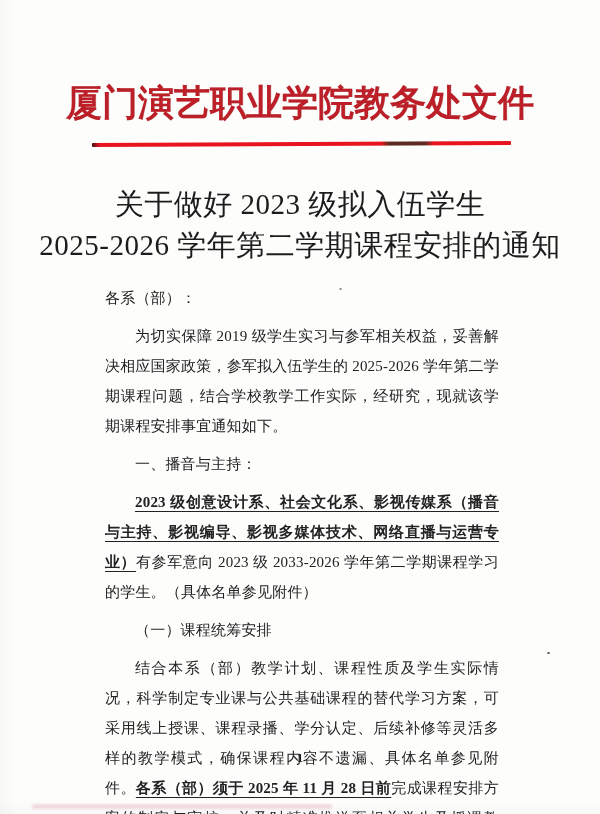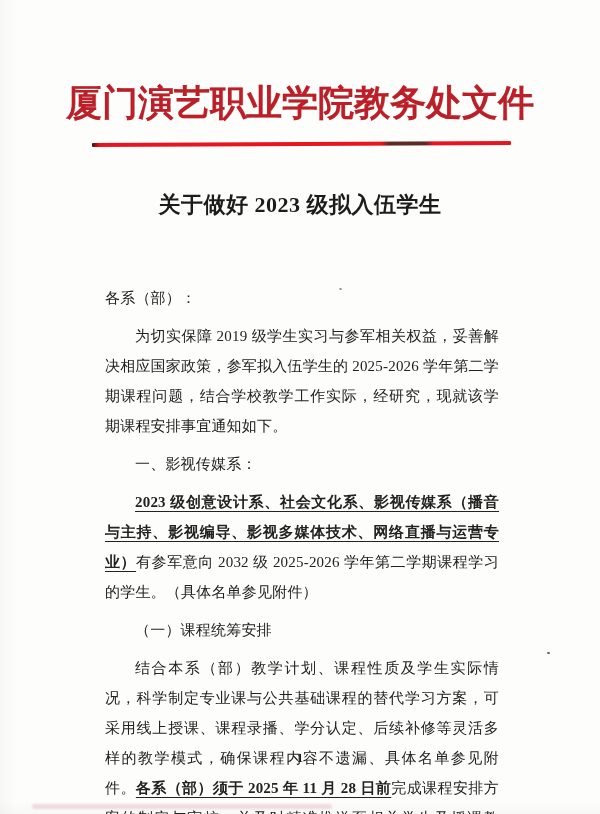--- a/index.html
+++ b/index.html
@@ -57,22 +57,22 @@
       #e8141f 100%);
     border-radius: 1px;
   }
 
   .doc-title {
     position: absolute;
     top: 184px;
     left: 0;
     width: 100%;
     text-align: center;
-    font-weight: 700;
-    font-size: 22px;
+    font-weight: 400;
+    font-size: 29px;
     line-height: 41px;
     color: #1c1c1c;
     letter-spacing: 0.5px;
   }
 
   .doc-body {
     position: absolute;
     top: 275px;
     left: 97px;
     width: 410px;
@@ -143,27 +143,28 @@
 <body>
 
 <div class="scan-page">
 
   <h1 class="doc-header-title">厦门演艺职业学院教务处文件</h1>
 
   <div class="red-divider"></div>
 
   <div class="doc-title">
     <div>关于做好 2023 级拟入伍学生</div>
+    <div>2025-2026 学年第二学期课程安排的通知</div>
   </div>
 
   <div class="doc-body" id="doc-body">
       <p class="para"><span>各系（部）：</span></p>
       <p class="para indent"><span>为切实保障 2019 级学生实习与参军相关权益，妥善解决相应国家政策，参军拟入伍学生的 2025-2026 学年第二学期课程问题，结合学校教学工作实际，经研究，现就该学期课程安排事宜通知如下。</span></p>
-      <p class="para indent"><span>一、影视传媒系：</span></p>
-      <p class="para indent"><span class="bold underline">2023 级创意设计系、社会文化系、影视传媒系（播音与主持、影视编导、影视多媒体技术、网络直播与运营专业）</span><span>有参军意向 2032 级 2025-2026 学年第二学期课程学习的学生。（具体名单参见附件）</span></p>
+      <p class="para indent"><span>一、播音与主持：</span></p>
+      <p class="para indent"><span class="bold underline">2023 级创意设计系、社会文化系、影视传媒系（播音与主持、影视编导、影视多媒体技术、网络直播与运营专业）</span><span>有参军意向 2023 级 2033-2026 学年第二学期课程学习的学生。（具体名单参见附件）</span></p>
       <p class="para indent"><span>（一）课程统筹安排</span></p>
       <p class="para indent"><span>结合本系（部）教学计划、课程性质及学生实际情况，科学制定专业课与公共基础课程的替代学习方案，可采用线上授课、课程录播、学分认定、后续补修等灵活多样的教学模式，确保课程内容不遗漏、具体名单参见附件。</span><span class="bold underline">各系（部）须于 2025 年 11 月 28 日前</span><span>完成课程安排方案的制定与审核，并及时精准推送至相关学生及授课教师，明确上课时间、</span></p>
     </div>
 
   <div class="page-number">1</div>
 
   <div class="scan-smudge"></div>
   <div class="scan-speck-1"></div>
   <div class="scan-speck-2"></div>
 

